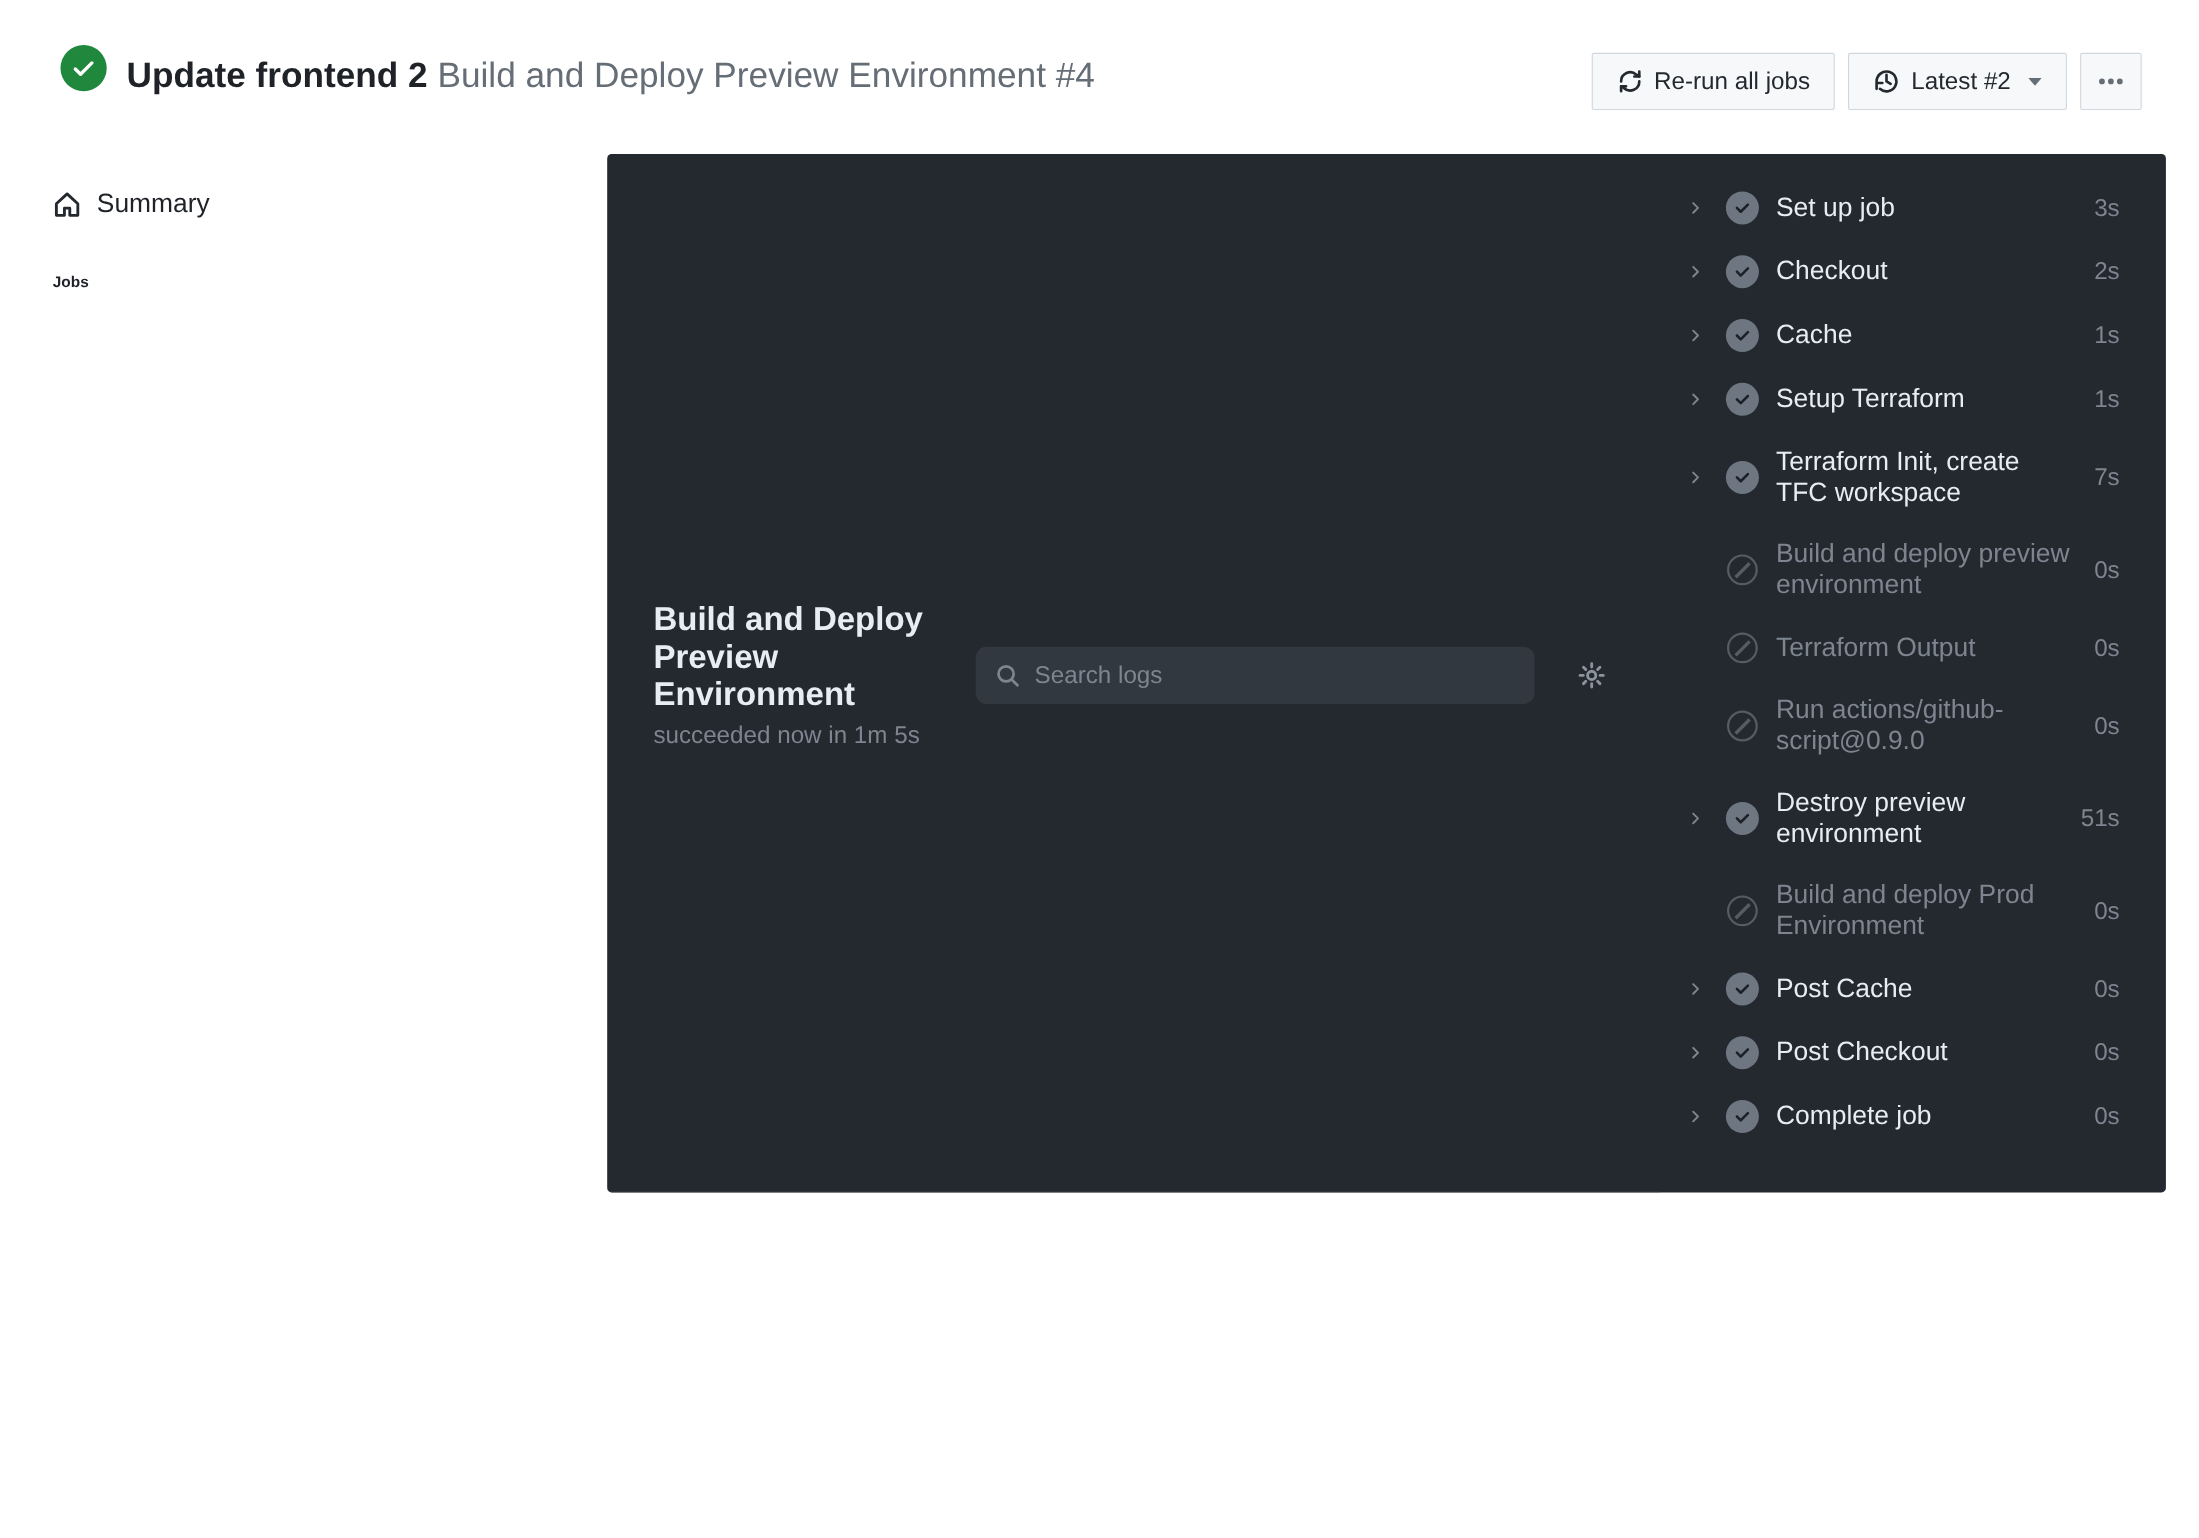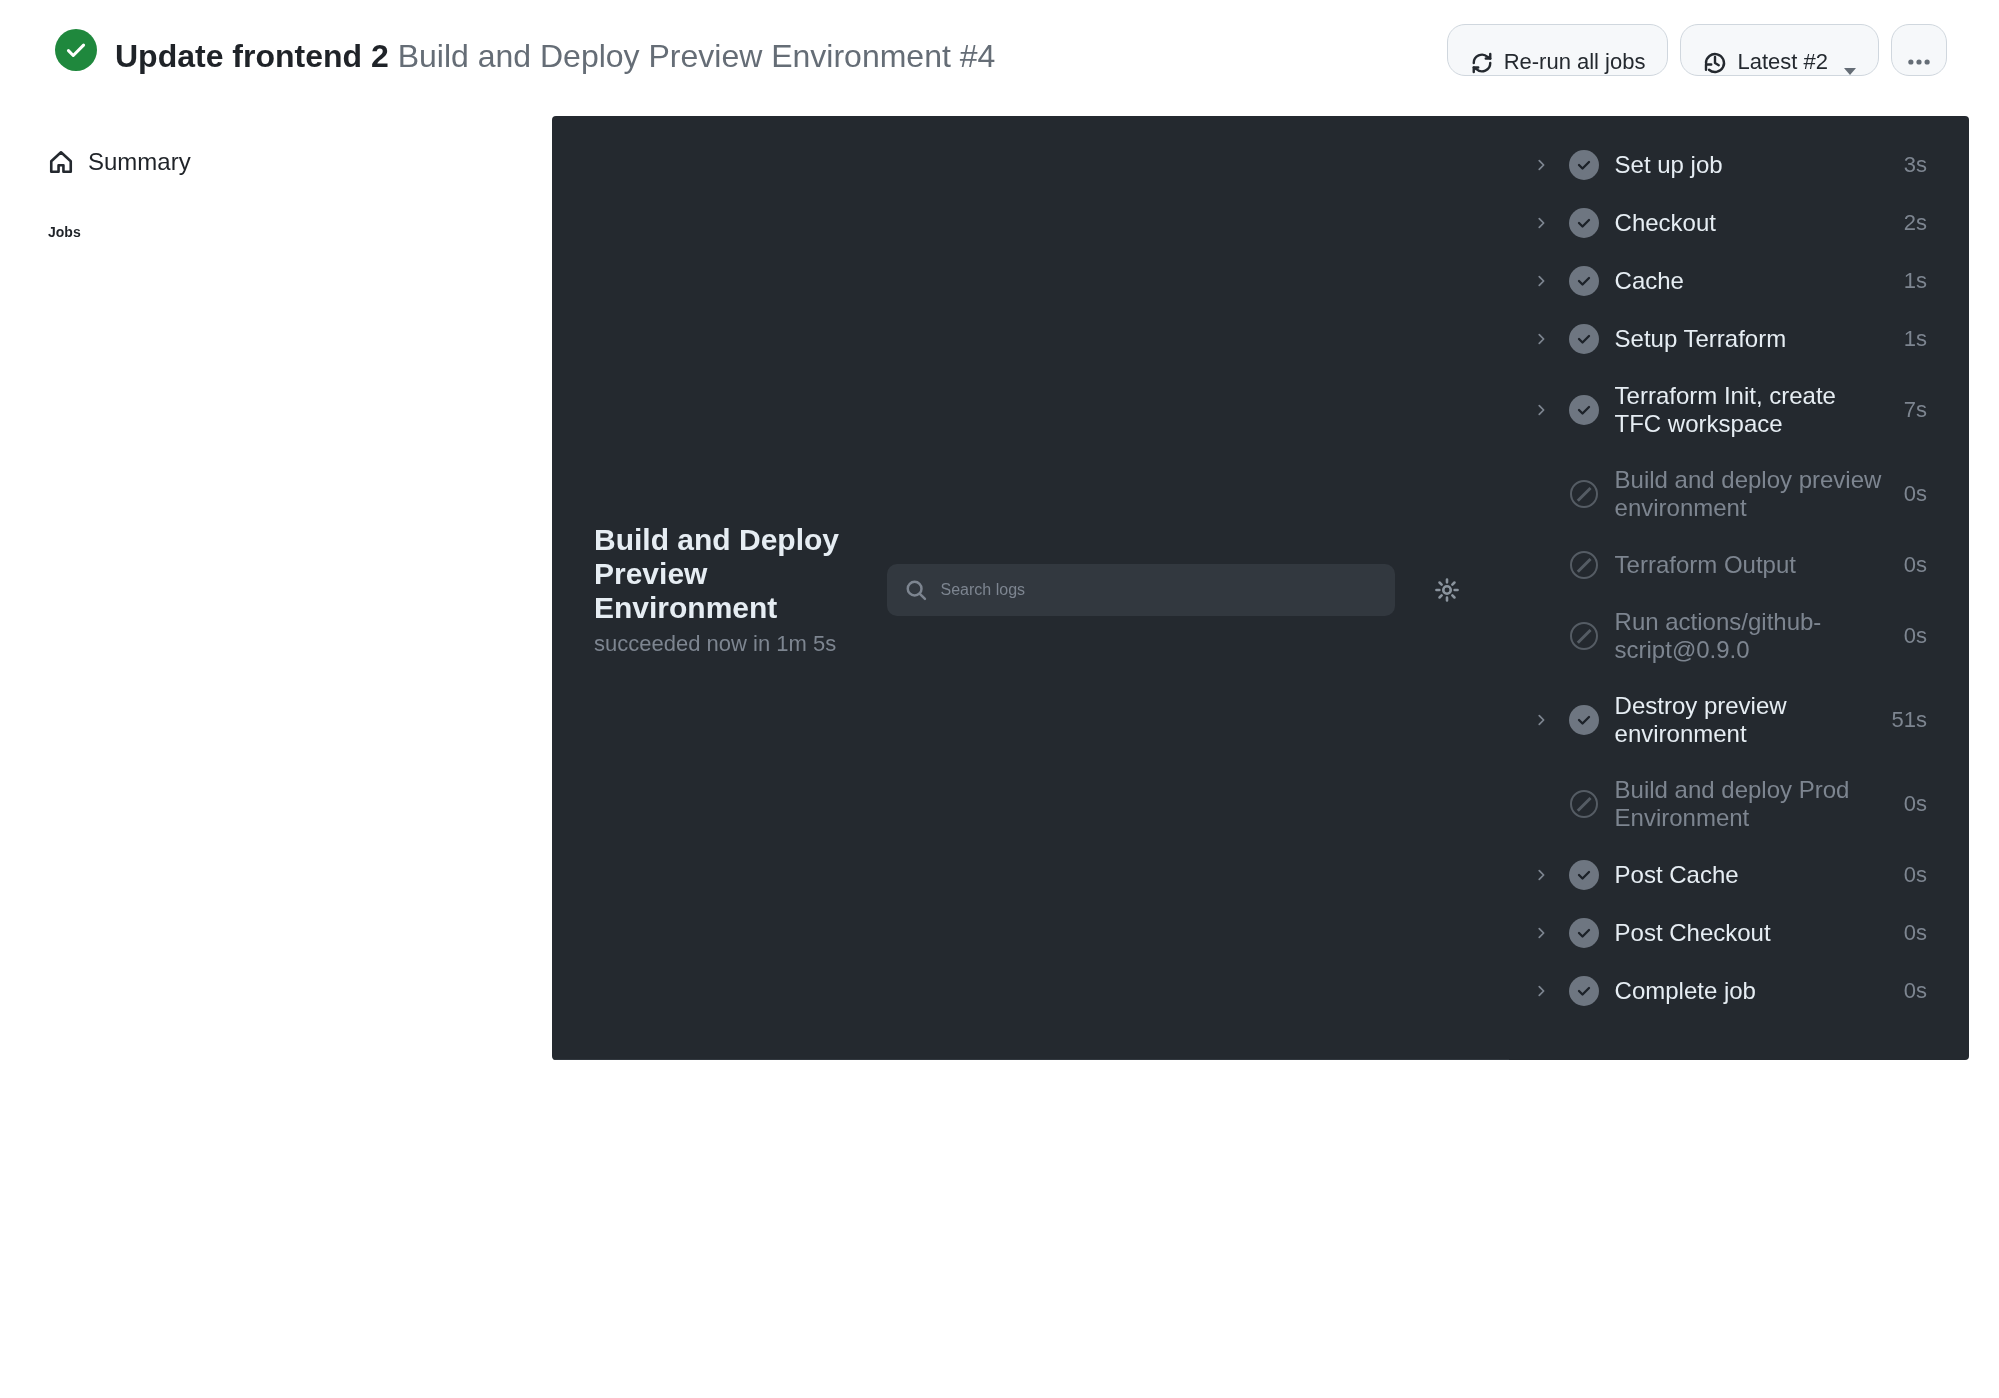--- a/index.html
+++ b/index.html
@@ -38,30 +38,31 @@
     overflow: hidden;
     text-overflow: ellipsis;
     margin-top: 12px;
   }
   .header-title strong {
     color: #1f2328;
     font-weight: 600;
   }
   .header-actions { display: flex; gap: 12px; }
   .btn {
-    display: flex; align-items: flex-end; gap: 10px;
+    display: flex; align-items: center; gap: 10px;
     height: 52px;
     padding: 0 22px;
     background: #f6f8fa;
     border: 1.5px solid #d0d7de;
-    border-radius: 18px;
+    border-radius: 2px;
     font-size: 22px;
     font-weight: 500;
     color: #24292f;
     cursor: pointer;
+    margin-top: 24px;
   }
   .btn.icon-only { padding: 0 14px; }
   .btn svg { flex-shrink: 0; }
   .caret-down {
     width: 0; height: 0;
     border-left: 6px solid transparent;
     border-right: 6px solid transparent;
     border-top: 7px solid #656d76;
     margin-left: 6px;
   }
@@ -137,21 +138,21 @@
     height: 52px;
     padding: 0 18px;
     gap: 14px;
     width: 508px;
   }
   .search-wrap input {
     background: transparent;
     border: none;
     outline: none;
     color: #ffffff;
-    font-size: 16px;
+    font-size: 22px;
     flex: 1;
   }
   .search-wrap input::placeholder { color: #7d8590; }
   .gear-btn {
     width: 40px; height: 40px;
     display: flex; align-items: center; justify-content: center;
     cursor: pointer;
     color: #7d8590;
     margin-left: 8px;
   }

